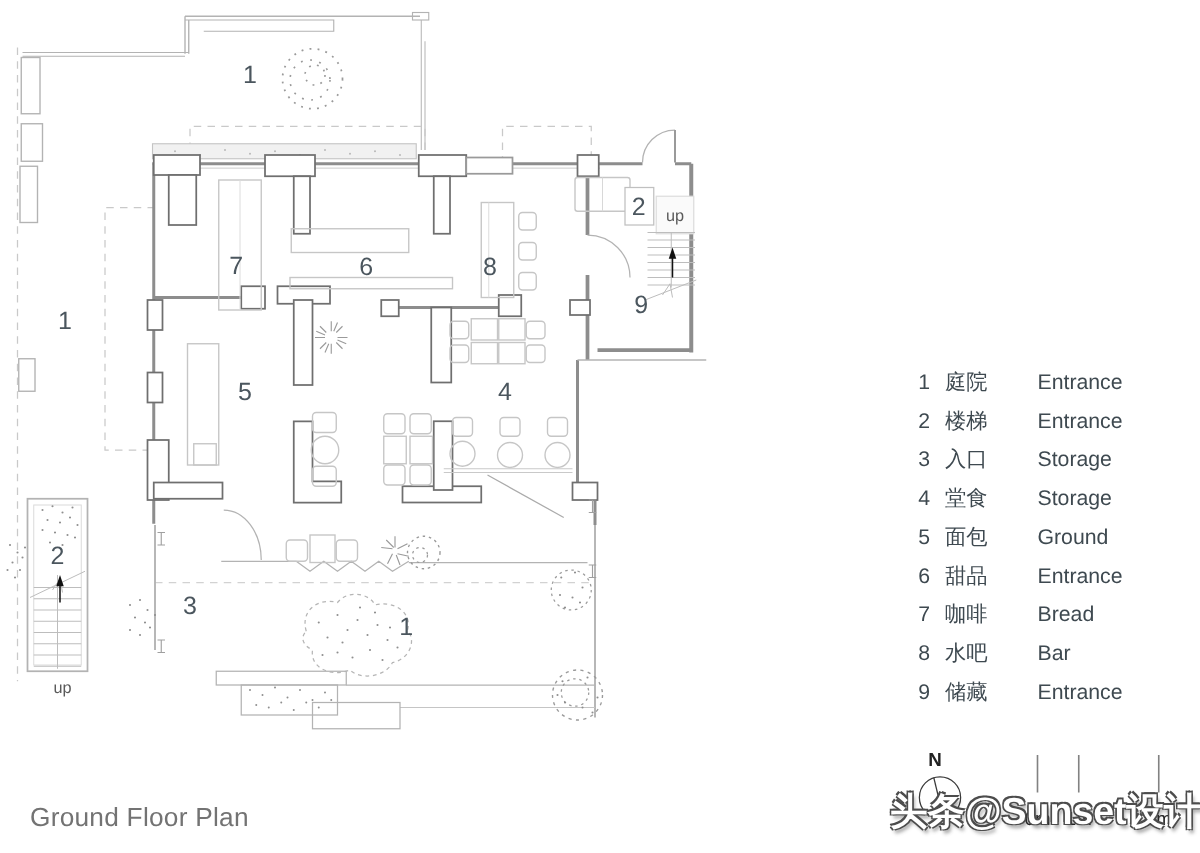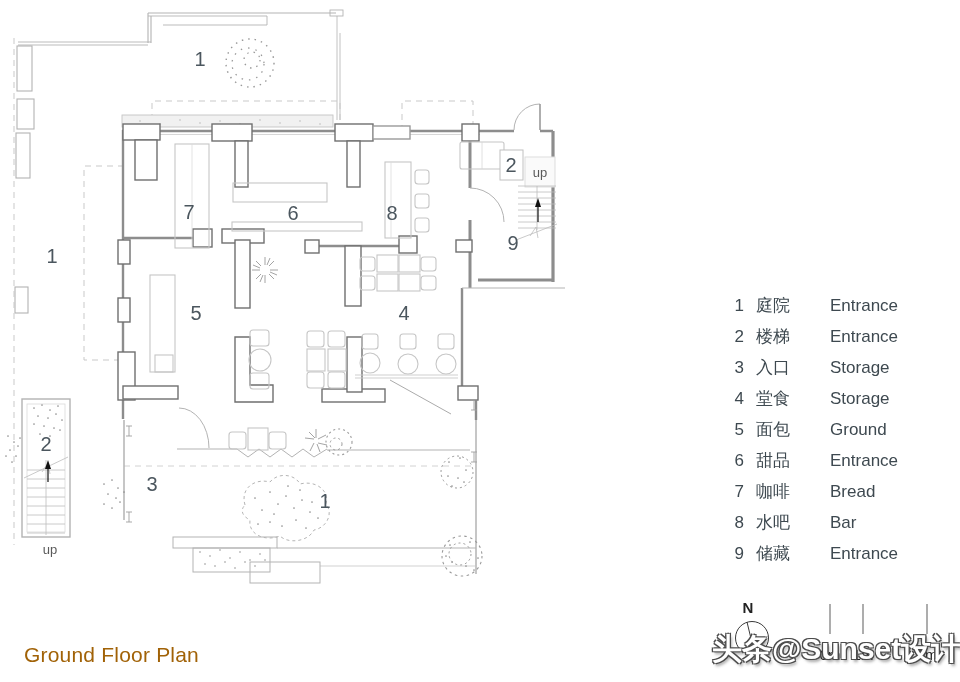--- a/index.html
+++ b/index.html
@@ -6,21 +6,21 @@
   body{font-family:"Liberation Sans", sans-serif;}
   #stage{position:relative;width:960px;height:682px;background:#fff;overflow:hidden;}
   #plan-svg{position:absolute;left:0;top:0;}
   
   #legend{position:absolute;left:728px;top:290px;width:210px;color:#3e4950;font-size:17px;}
   .legend-row{display:flex;align-items:center;height:31px;}
   .legend-num{width:16px;text-align:right;flex:none;}
   .legend-zh{width:74px;margin-left:12px;flex:none;}
   .legend-en{flex:auto;}
   
-  #title{position:absolute;left:24px;top:643px;font-size:21px;color:#a16207;letter-spacing:0.2px;}
+  #title{position:absolute;left:24px;top:643px;font-size:21px;color:#737373;letter-spacing:0.2px;}
   
   #watermark{position:absolute;left:712px;top:629px;width:248px;font-size:30px;font-weight:600;
     color:#ffffff;white-space:nowrap;letter-spacing:0px;
     text-shadow:-1.2px -1.2px 0 #4c4c4c, 1.2px -1.2px 0 #4c4c4c, -1.2px 1.2px 0 #4c4c4c,
                  1.2px 1.2px 0 #4c4c4c, 2px 3px 3px rgba(60,60,60,.45);}
   svg text{font-family:"Liberation Sans", sans-serif;}
   .room-num{fill:#4b565e;font-size:20px;text-anchor:middle;}
   .up-txt{fill:#5a5a5a;font-size:13px;text-anchor:middle;}
   .nlabel{fill:#222;font-size:15px;font-weight:600;text-anchor:middle;}
   .smark{fill:#222;font-size:15px;text-anchor:middle;}

